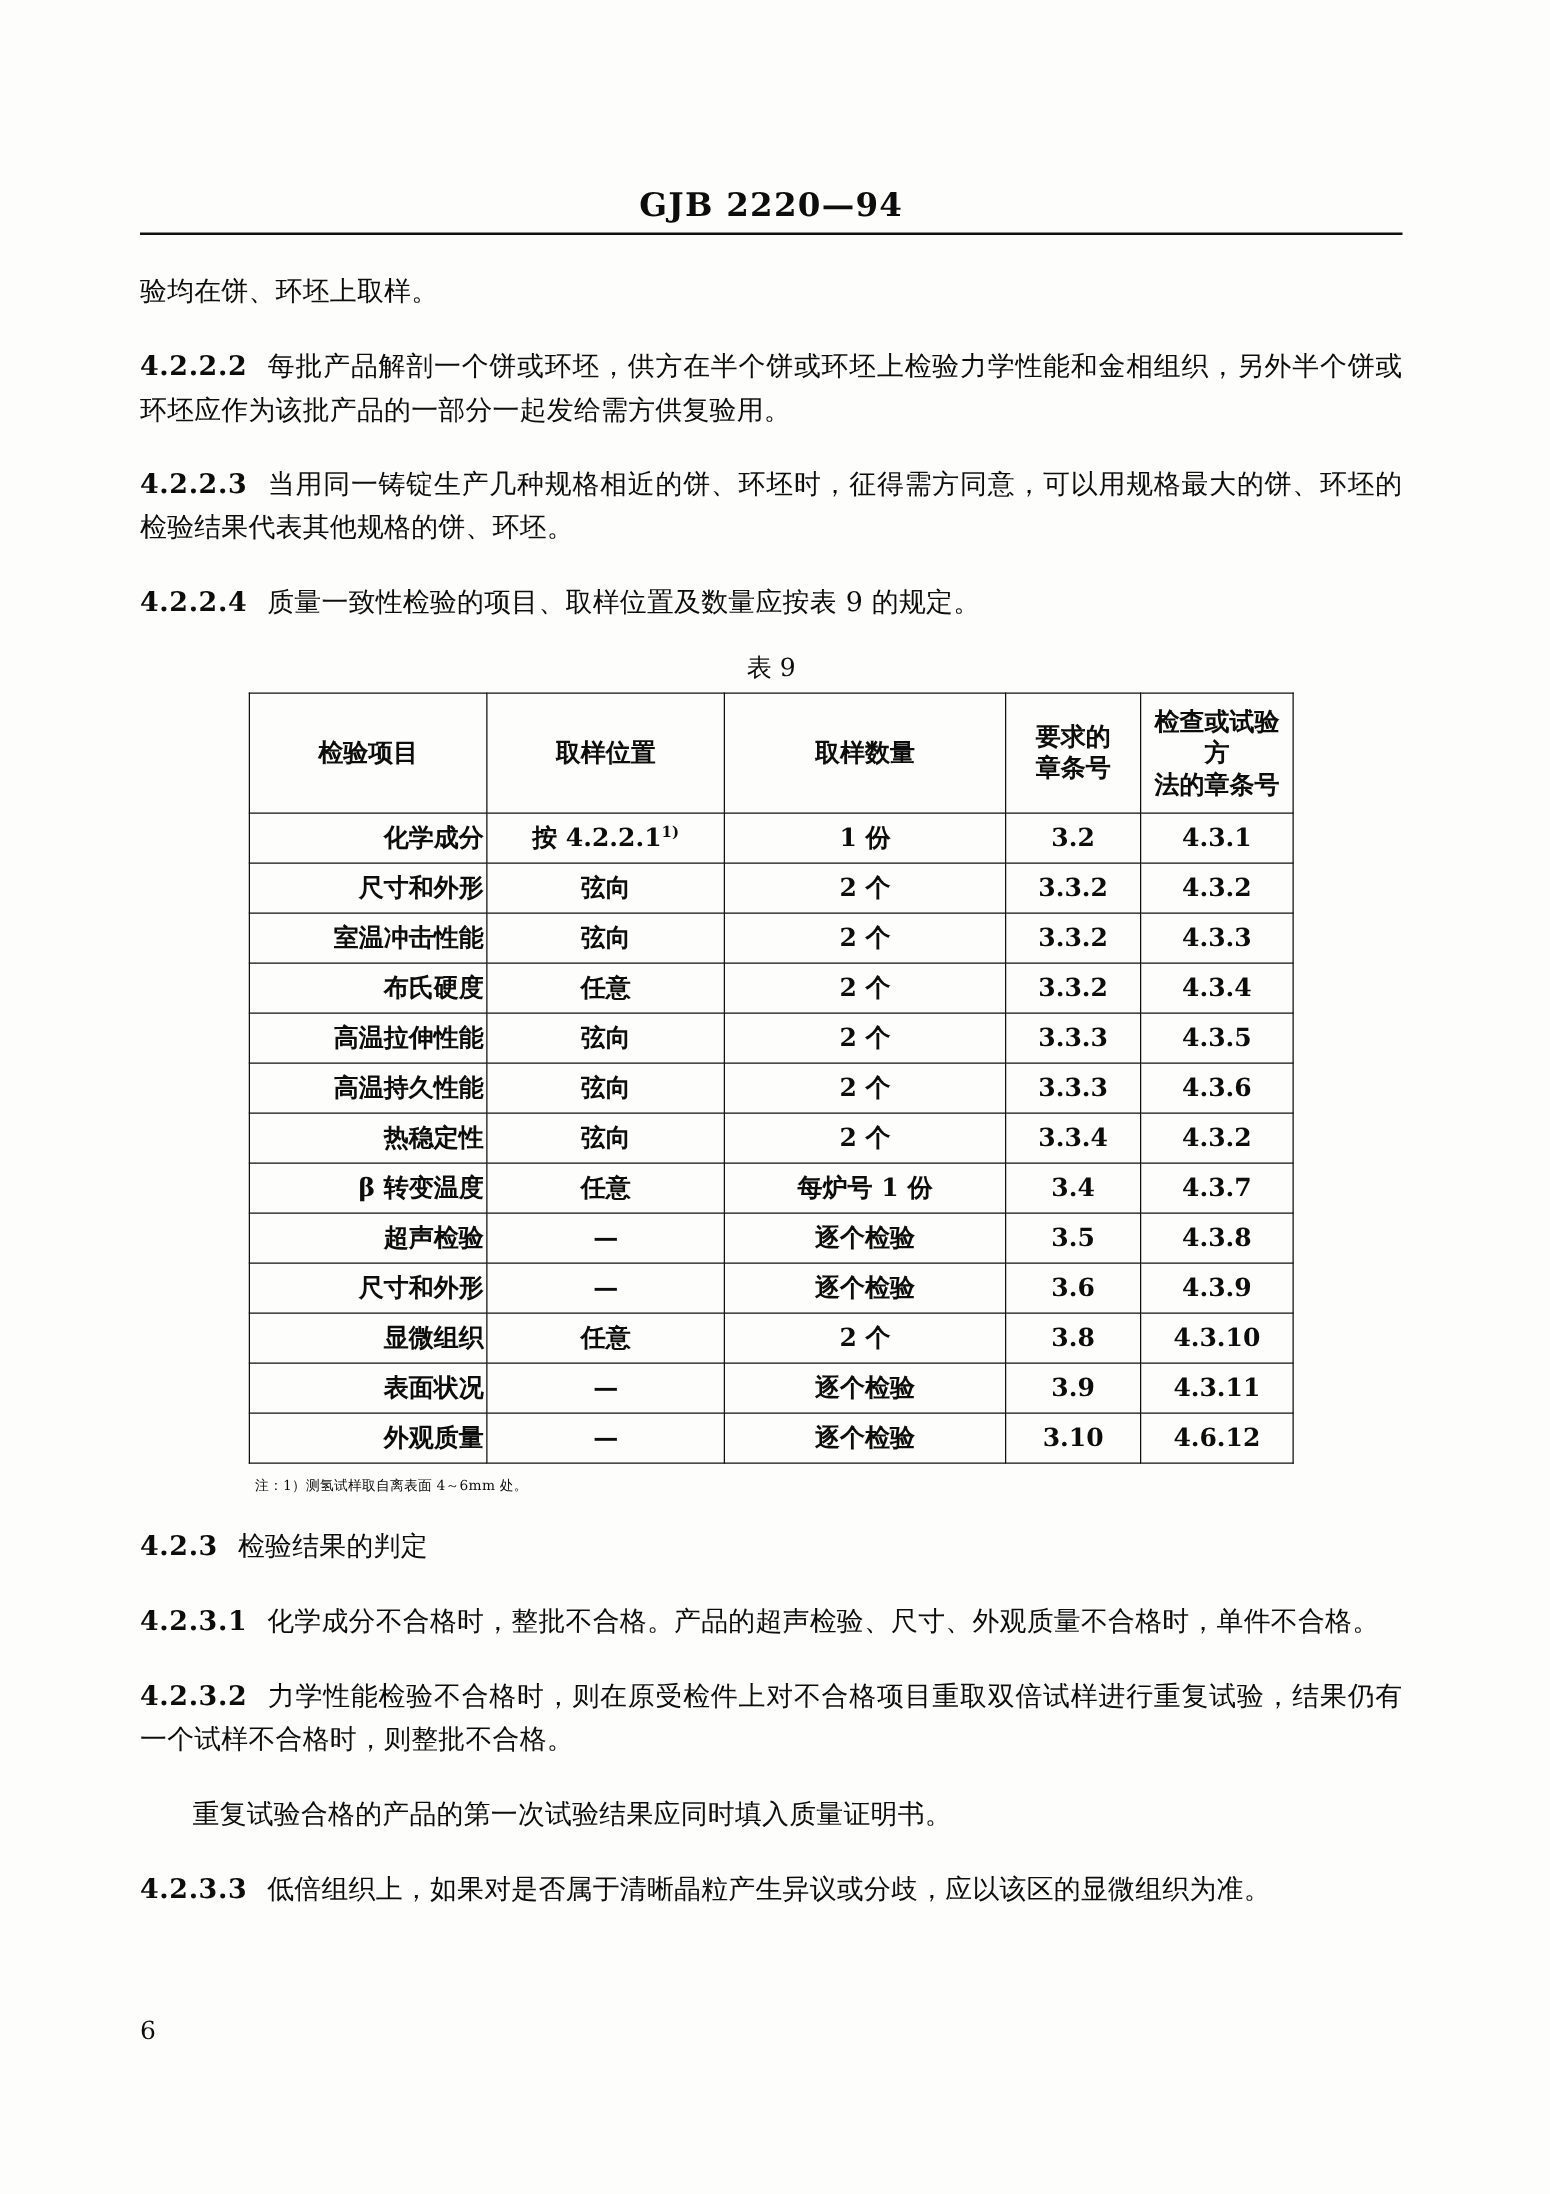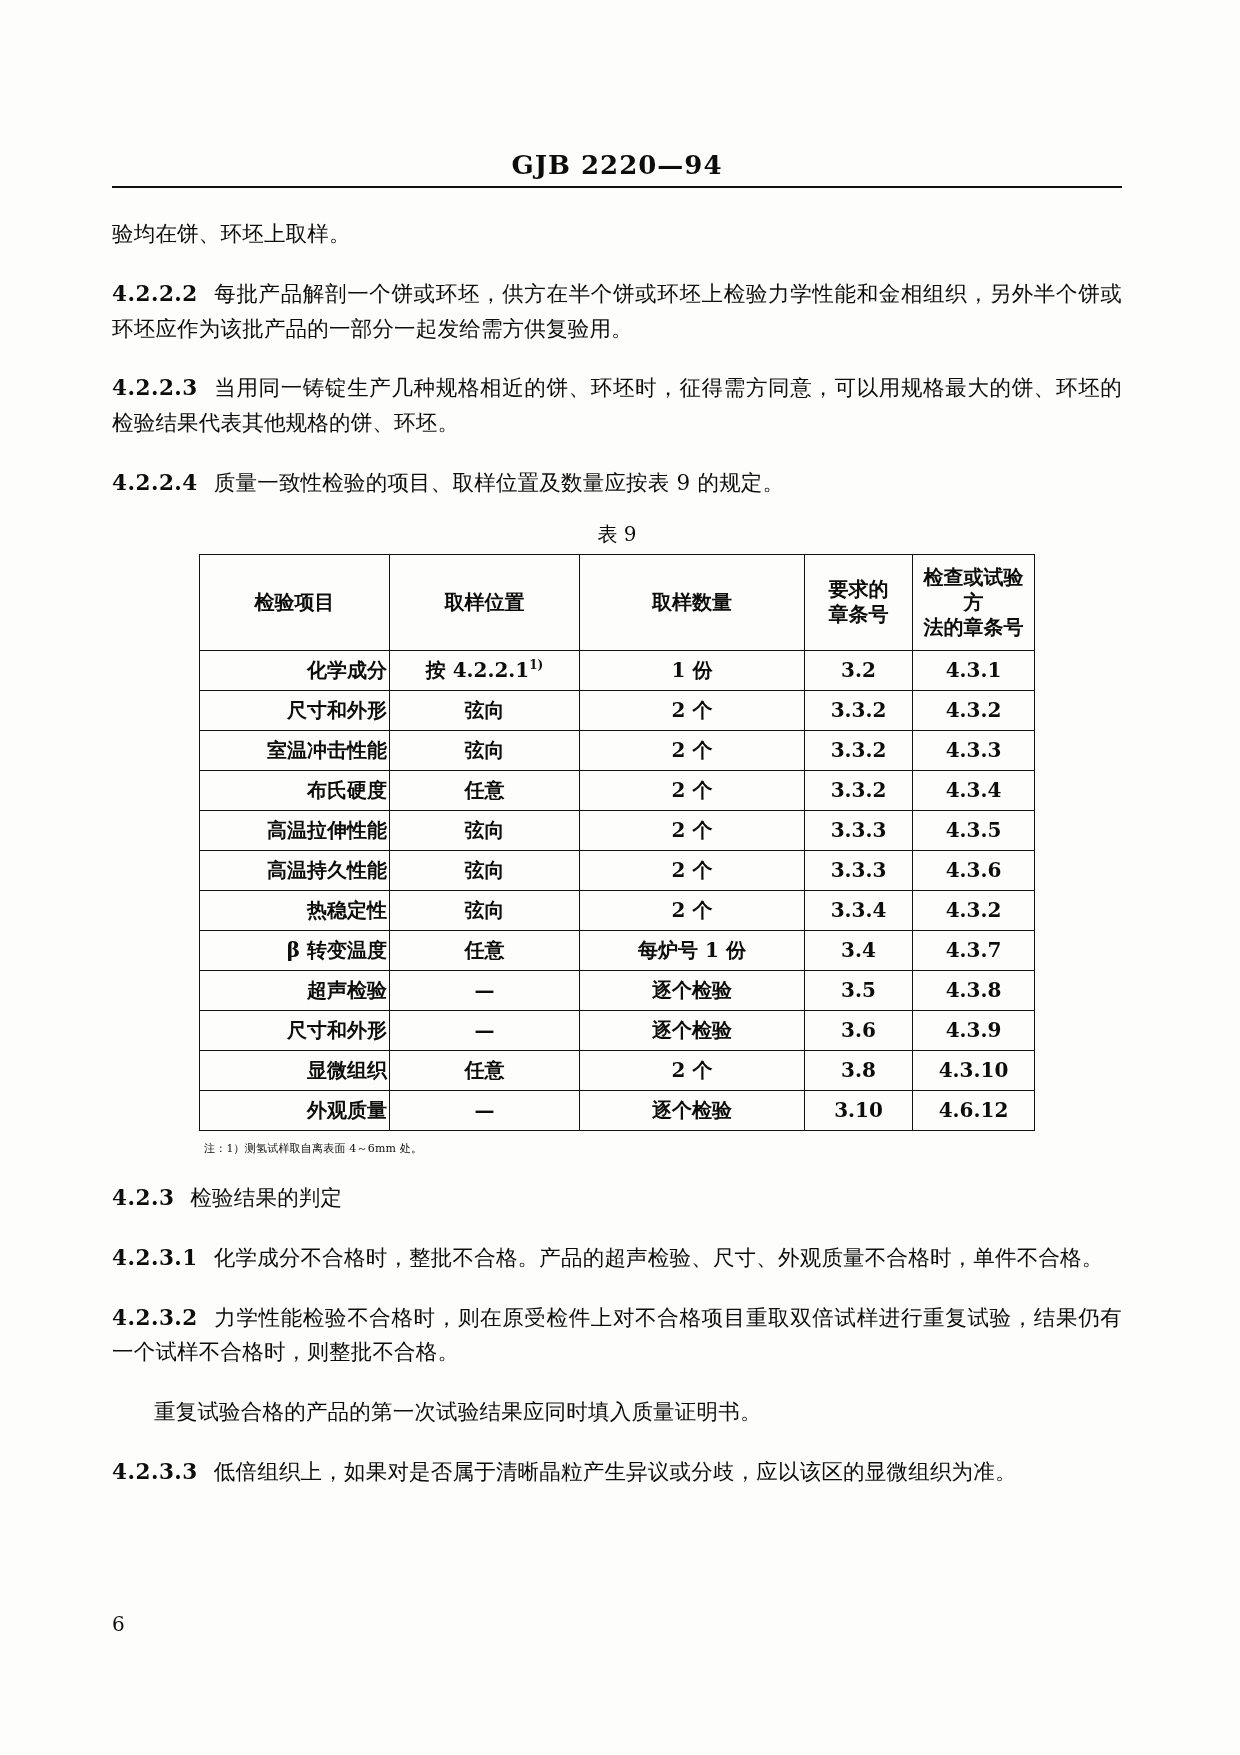--- a/index.html
+++ b/index.html
@@ -236,20 +236,27 @@
           <td>4.3.9</td>
         </tr>
         <tr>
           <td class="col0">显微组织</td>
           <td>任意</td>
           <td>2 个</td>
           <td>3.8</td>
           <td>4.3.10</td>
         </tr>
         <tr>
+          <td class="col0">表面状况</td>
+          <td>—</td>
+          <td>逐个检验</td>
+          <td>3.9</td>
+          <td>4.3.11</td>
+        </tr>
+        <tr>
           <td class="col0">外观质量</td>
           <td>—</td>
           <td>逐个检验</td>
           <td>3.10</td>
           <td>4.6.12</td>
         </tr>
       </tbody>
     </table>
 
     <div class="note">注：1）测氢试样取自离表面 4～6mm 处。</div>

